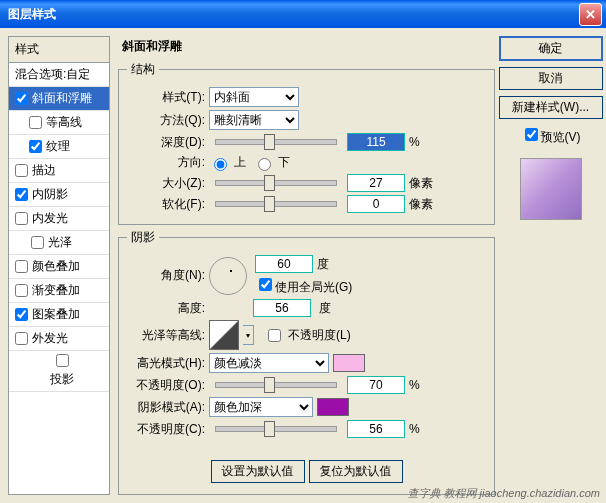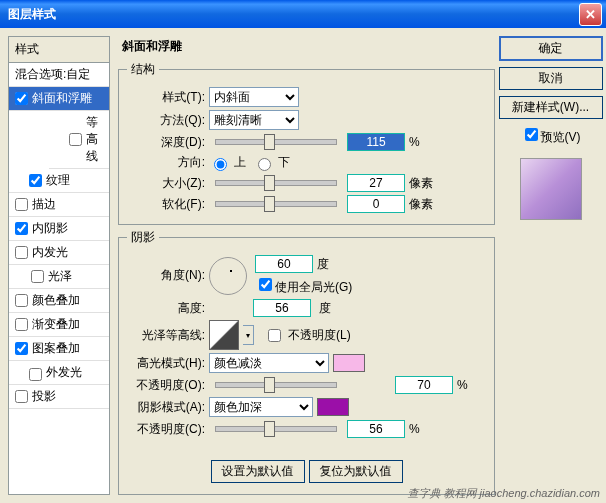--- a/index.html
+++ b/index.html
@@ -46,21 +46,21 @@
     <div class="left-panel">
       <div class="panel-header">样式</div>
       <div class="style-item">
           <span>混合选项:自定</span>
         </div>
       <div id="style-list">
           <div class="style-item selected" style="padding-left: 6px;">
             <input type="checkbox" checked="" style="">
             <span>斜面和浮雕</span>
           </div>
-          <div class="style-item" style="padding-left: 20px; margin-left: 40px;">
+          <div class="style-item" style="padding-left: 20px;">
             <input type="checkbox" style="">
             <span>等高线</span>
           </div>
           <div class="style-item" style="padding-left: 20px;">
             <input type="checkbox" checked="" style="">
             <span>纹理</span>
           </div>
           <div class="style-item" style="padding-left: 6px;">
             <input type="checkbox" style="">
             <span>描边</span>
@@ -82,25 +82,25 @@
             <span>颜色叠加</span>
           </div>
           <div class="style-item" style="padding-left: 6px;">
             <input type="checkbox" style="">
             <span>渐变叠加</span>
           </div>
           <div class="style-item" style="">
             <input type="checkbox" checked="" style="">
             <span>图案叠加</span>
           </div>
-          <div class="style-item" style="padding-left: 20px; align-items: flex-end;">
+          <div class="style-item" style="padding-left: 6px;">
             <input type="checkbox" style="">
             <span>外发光</span>
           </div>
-          <div class="style-item" style="padding-left: 6px;">
+          <div class="style-item" style="padding-left: 12px; flex-direction: column;">
             <input type="checkbox" style="">
             <span>投影</span>
           </div>
         </div>
     </div>
 
     <div class="middle-panel">
       <div style="font-weight:bold;padding:2px 4px">斜面和浮雕</div>
       <fieldset>
         <legend>结构</legend>
@@ -162,21 +162,21 @@
             <span>不透明度(L)</span>
           </div>
         <div class="row">
             <span class="label">高光模式(H):</span>
             <select style="width:120px"><option>颜色减淡</option></select>
             <span class="swatch" id="hsw" style="background: rgb(247, 184, 232);"></span>
           </div>
         <div class="row">
             <span class="label">不透明度(O):</span>
             <span class="slider"></span>
-            <input type="text" style="width: 40px; margin-left: 48px;" value="70">
+            <input type="text" style="width: 40px;" value="70">
             <span>%</span>
           </div>
         <div class="row">
             <span class="label">阴影模式(A):</span>
             <select style="width:104px"><option>颜色加深</option></select>
             <span class="swatch" id="ssw" style="background: rgb(155, 15, 168);"></span>
           </div>
         <div class="row">
             <span class="label">不透明度(C):</span>
             <span class="slider"></span>

